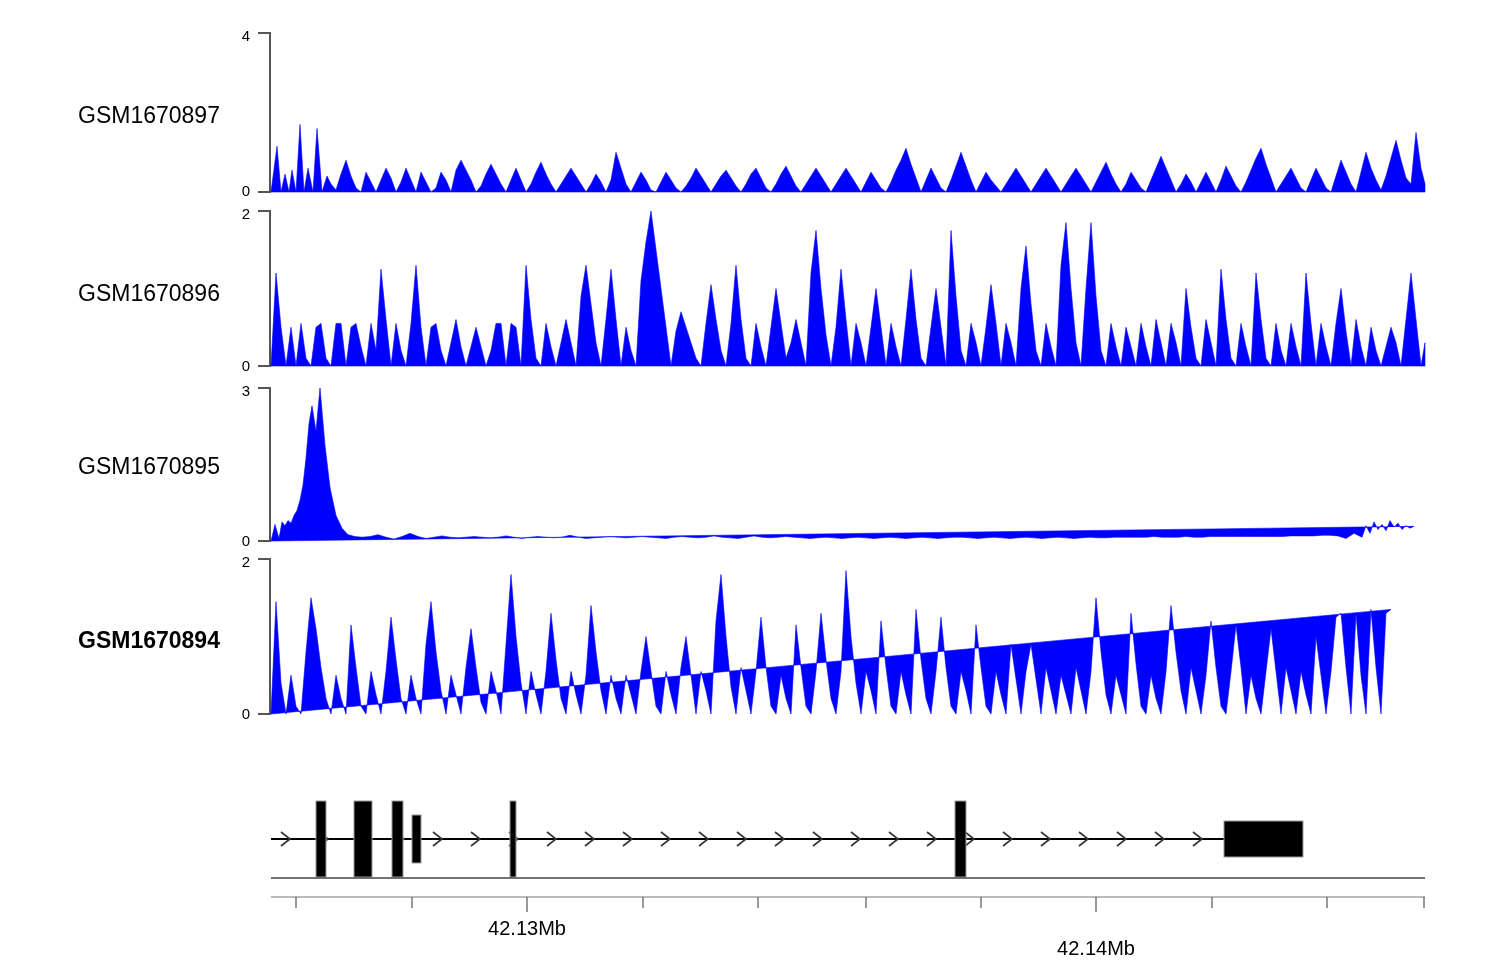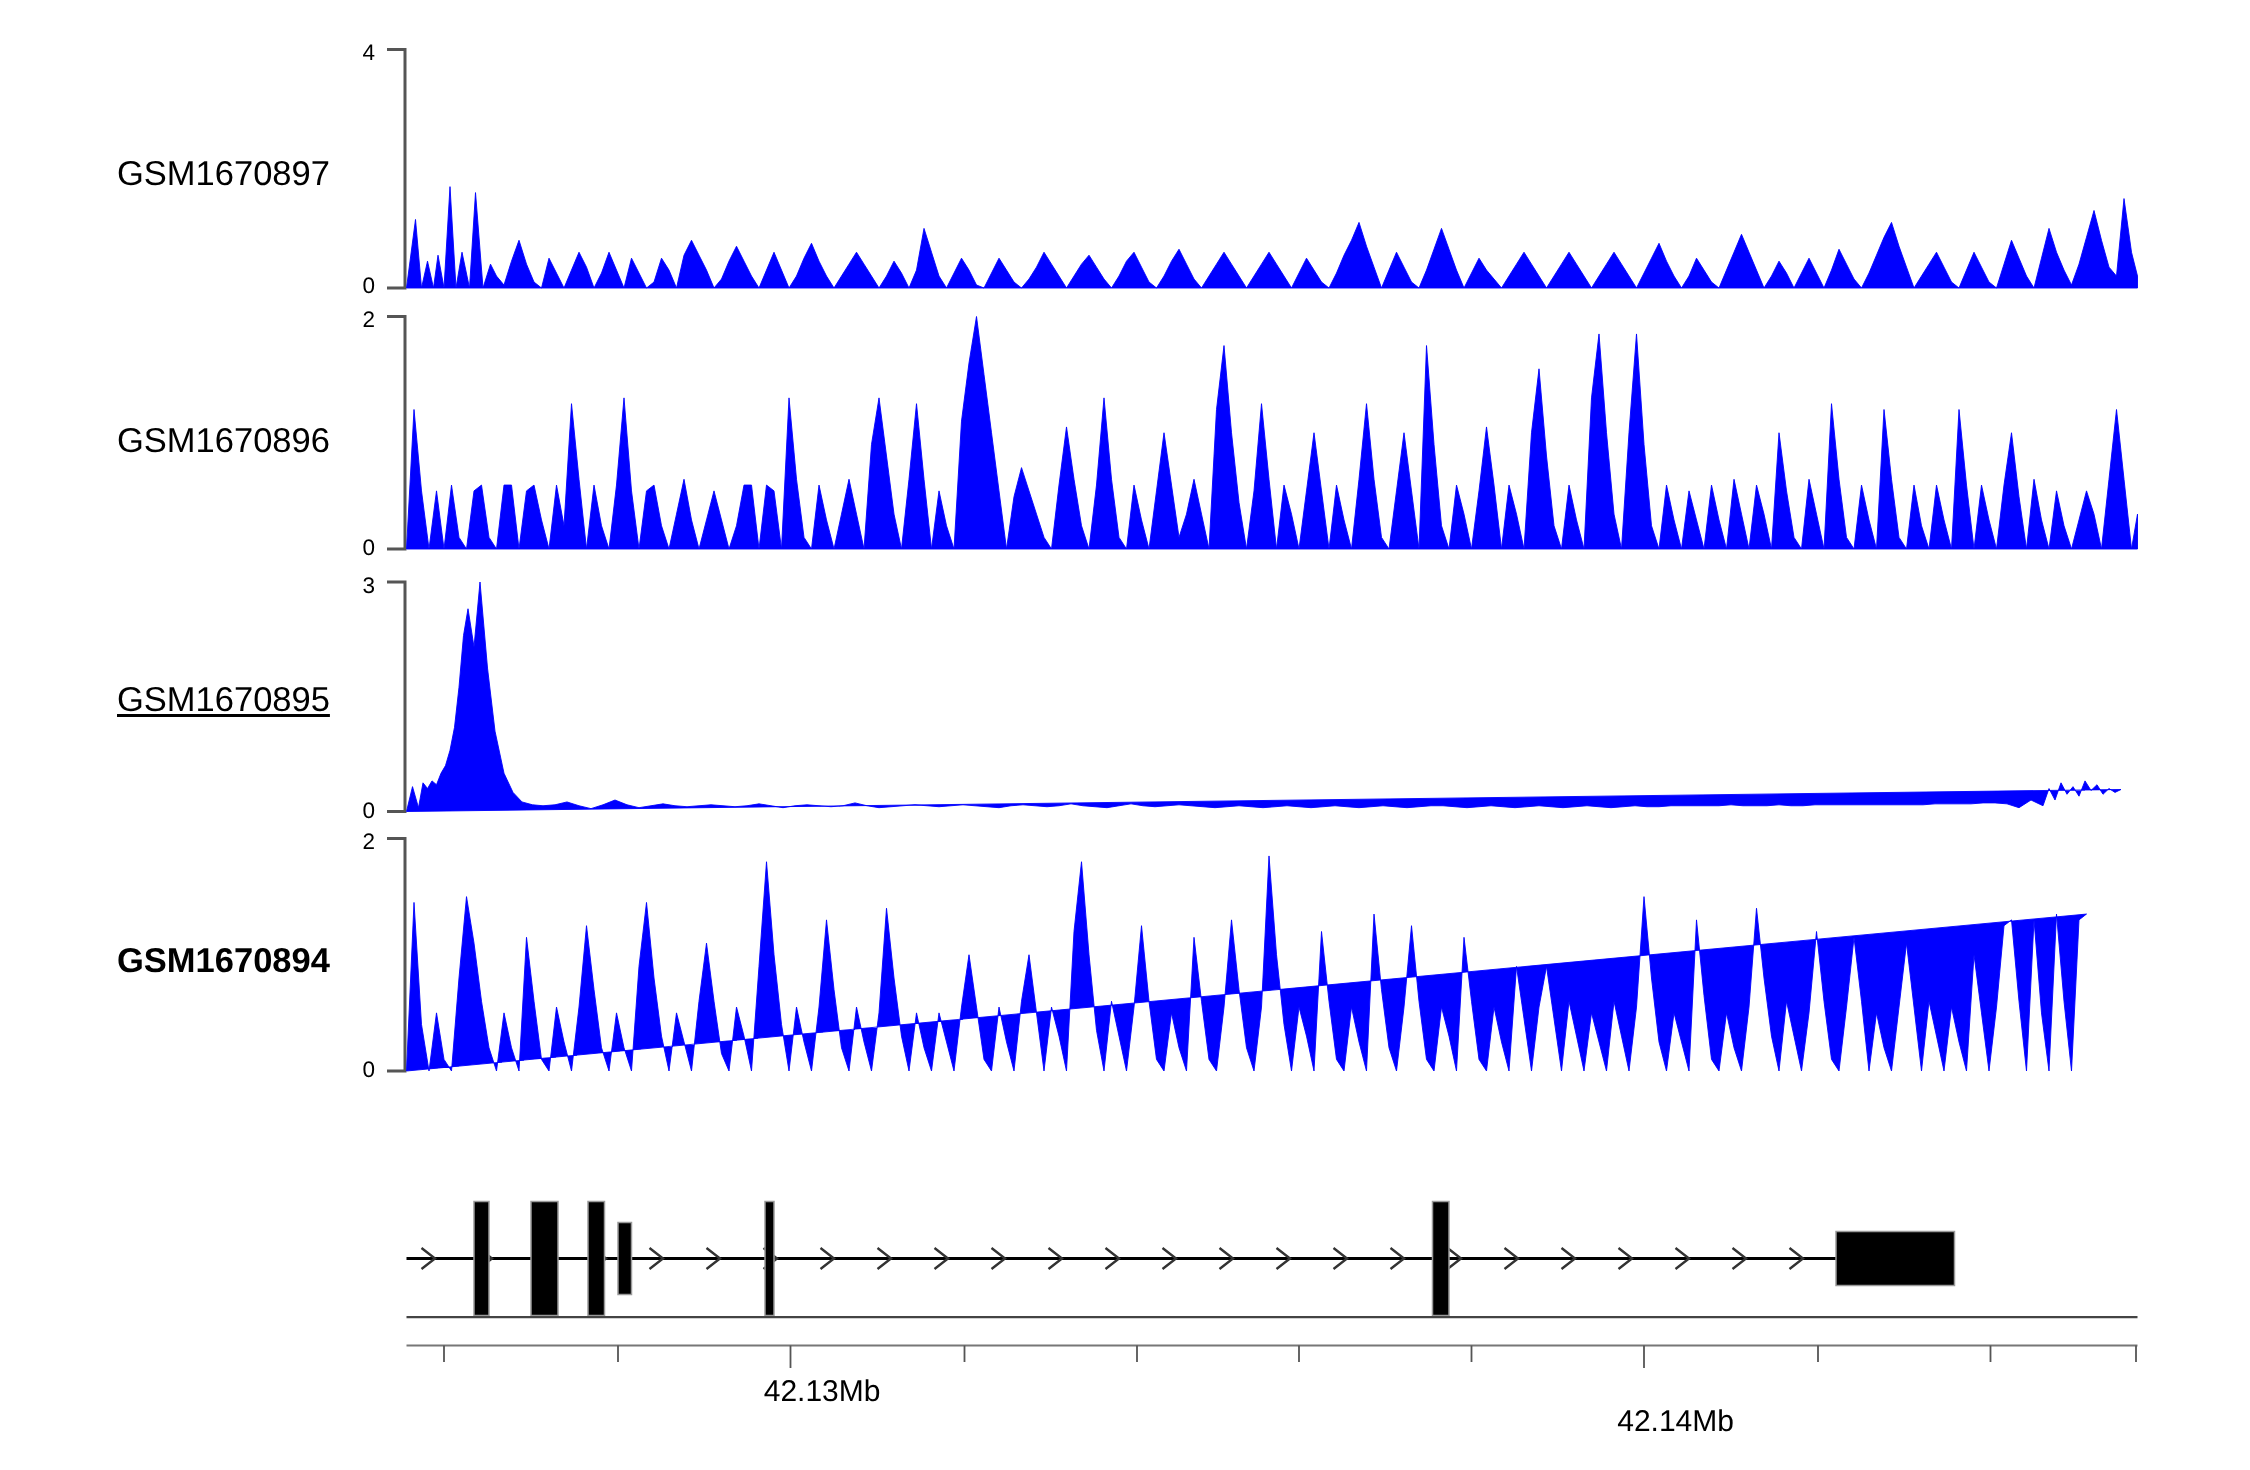--- a/index.html
+++ b/index.html
@@ -43,21 +43,21 @@
     font-size: 46px;
     color: #000000;
     white-space: nowrap;
     font-family: "Liberation Sans", sans-serif;
   }
   .axis-tick-label {
     position: absolute;
     font-size: 20px;
     color: #000000;
     white-space: nowrap;
-    text-align: right;
+    text-align: center;
   }
   .gene-svg {
     position: absolute;
     display: block;
   }
   .ideo-svg {
     position: absolute;
     display: block;
   }
 </style>
@@ -75,21 +75,21 @@
     </svg>
 
   <div class="track-label" style="left:78px; top:280px;">GSM1670896</div>
   <div class="axis-num" style="left:222px; top:205px; width:28px;">2</div>
   <div class="axis-num" style="left:222px; top:357px; width:28px;">0</div>
   <svg class="plot-svg" id="svg-track-1" style="left:255px; top:206px;" width="1175" height="166">
       <path d="M 3 5 L 15 5 L 15 160 L 3 160" fill="none" stroke="#555555" stroke-width="2"></path>
       <polygon points="16,160 16,160 21,67 26,121.25 31,160 36,121.25 41,160 46,117.375 51,152.25 56,160 61,121.25 66,117.375 71,152.25 76,160 81,117.375 86,117.375 91,160 96,121.25 101,117.375 106,140.625 111,160 116,117.375 121,144.5 126,63.125 131,113.5 136,160 141,117.375 146,144.5 151,160 156,117.375 161,59.25 166,121.25 171,160 176,121.25 181,117.375 186,144.5 191,160 196,136.75 201,113.5 206,140.625 211,160 216,140.625 221,121.25 226,140.625 231,160 236,144.5 241,117.375 246,117.375 251,160 256,117.375 261,121.25 266,160 271,59.25 276,113.5 281,152.25 286,160 291,117.375 296,140.625 301,160 306,136.75 311,113.5 316,136.75 321,160 326,90.25 331,59.25 336,98 341,136.75 346,160 351,113.5 356,63.125 361,113.5 366,160 371,121.25 376,144.5 381,160 386,74.75 391,36 396,5 401,43.75 406,82.5 411,121.25 416,160 421,125.125 426,105.75 431,121.25 436,136.75 441,152.25 446,160 451,117.375 456,78.625 461,113.5 466,144.5 471,160 476,117.375 481,59.25 486,113.5 491,152.25 496,160 501,117.375 506,140.625 511,160 516,121.25 521,82.5 526,117.375 531,152.25 536,136.75 541,113.5 546,136.75 551,160 556,67 561,24.375 566,82.5 571,129 576,160 581,121.25 586,63.125 591,113.5 596,160 601,117.375 606,136.75 611,160 616,121.25 621,82.5 626,121.25 631,160 636,117.375 641,140.625 646,160 651,113.5 656,63.125 661,113.5 666,152.25 671,160 676,121.25 681,82.5 686,121.25 691,160 696,24.375 701,90.25 706,144.5 711,160 716,117.375 721,136.75 726,160 731,121.25 736,78.625 741,117.375 746,160 751,117.375 756,136.75 761,160 766,82.5 771,39.875 776,98 781,144.5 786,160 791,117.375 796,140.625 801,160 806,59.25 811,16.625 816,82.5 821,136.75 826,160 831,82.5 836,16.625 841,90.25 846,144.5 851,160 856,117.375 861,140.625 866,160 871,121.25 876,140.625 881,160 886,117.375 891,140.625 896,160 901,113.5 906,136.75 911,160 916,117.375 921,136.75 926,160 931,82.5 936,121.25 941,152.25 946,160 951,113.5 956,136.75 961,160 966,63.125 971,113.5 976,152.25 981,160 986,117.375 991,140.625 996,160 1001,67 1006,113.5 1011,152.25 1016,160 1021,117.375 1026,144.5 1031,160 1036,117.375 1041,140.625 1046,160 1051,67 1056,117.375 1061,160 1066,117.375 1071,140.625 1076,160 1081,117.375 1086,82.5 1091,125.125 1096,160 1101,113.5 1106,140.625 1111,160 1116,121.25 1121,144.5 1126,160 1131,140.625 1136,121.25 1141,136.75 1146,160 1151,113.5 1156,67 1161,113.5 1166,160 1170,136.75 1170,160" fill="#0000FF" stroke="#0000FF" stroke-width="0.6"></polygon>
     </svg>
 
-  <div class="track-label" style="left:78px; top:453px;text-decoration:underline;">GSM1670895</div>
+  <div class="track-label" style="left:78px; top:453px;">GSM1670895</div>
   <div class="axis-num" style="left:214px; top:382px; width:36px;">3</div>
   <div class="axis-num" style="left:222px; top:532px; width:28px;">0</div>
   <svg class="plot-svg" id="svg-track-2" style="left:255px; top:383px;" width="1175" height="164">
       <path d="M 3 5 L 15 5 L 15 158 L 3 158" fill="none" stroke="#555555" stroke-width="2"></path>
       <polygon points="16,158 16,158 20,141.425 24,155.45 27,138.875 30,142.7 33,137.6 36,140.15 39,132.5 42,127.4 45,117.2 48,101.9 51,75.125 54,40.7 57,22.849999999999994 61,48.349999999999994 65,5 70,62.375 75,104.44999999999999 81,132.5 87,145.25 93,151.625 100,153.5375 107,154.175 115,153.5375 123,151.625 131,154.175 139,156.0875 147,153.5375 155,150.35 163,153.5375 171,155.45 179,154.175 187,152.9 195,154.175 203,154.8125 211,154.175 219,153.5375 227,154.175 235,154.8125 243,154.175 251,152.9 259,154.175 267,155.45 275,154.175 283,153.5375 291,154.175 299,154.8125 307,154.175 315,152.2625 323,154.175 331,155.45 339,154.8125 347,154.175 355,153.5375 363,154.175 371,154.8125 379,154.175 387,153.5375 395,154.175 403,154.8125 411,155.45 419,154.175 427,153.5375 435,154.175 443,154.8125 451,154.175 459,152.9 467,154.175 475,154.8125 483,155.45 491,154.175 499,152.9 507,154.175 515,154.8125 523,154.175 531,153.5375 539,154.175 547,154.8125 555,155.45 563,154.8125 571,154.175 579,154.8125 587,155.45 595,154.8125 603,154.175 611,154.8125 619,155.45 627,154.8125 635,154.175 643,154.8125 651,155.45 659,154.8125 667,154.175 675,154.8125 683,155.45 691,154.8125 699,154.175 707,154.175 715,154.8125 723,155.45 731,154.8125 739,154.175 747,154.8125 755,155.45 763,154.8125 771,154.175 779,154.8125 787,155.45 795,154.8125 803,154.175 811,154.8125 819,155.45 827,154.8125 835,154.175 843,154.8125 851,154.8125 859,154.175 867,154.175 875,154.175 883,154.175 891,154.175 899,153.5375 907,154.175 915,154.175 923,154.175 931,153.5375 939,154.175 947,154.175 955,153.5375 963,153.5375 971,153.5375 979,153.5375 987,153.5375 995,153.5375 1003,153.5375 1011,153.5375 1019,153.5375 1027,153.5375 1035,152.9 1043,152.9 1051,152.9 1059,152.9 1067,152.2625 1075,152.2625 1083,152.9 1091,155.45 1099,150.35 1107,154.175 1111,142.7 1115,150.35 1119,138.875 1123,146.525 1127,141.425 1131,147.8 1135,137.6 1139,143.975 1143,140.15 1147,146.525 1151,142.7 1155,145.25 1159,143.3375 1163,NaN 1167,NaN 1170,NaN 1170,158" fill="#0000FF" stroke="#0000FF" stroke-width="0.6"></polygon>
     </svg>
 
   <div class="track-label" style="left:78px; top:627px;font-weight:bold;">GSM1670894</div>
   <div class="axis-num" style="left:222px; top:553px; width:28px;">2</div>
   <div class="axis-num" style="left:222px; top:705px; width:28px;">0</div>

